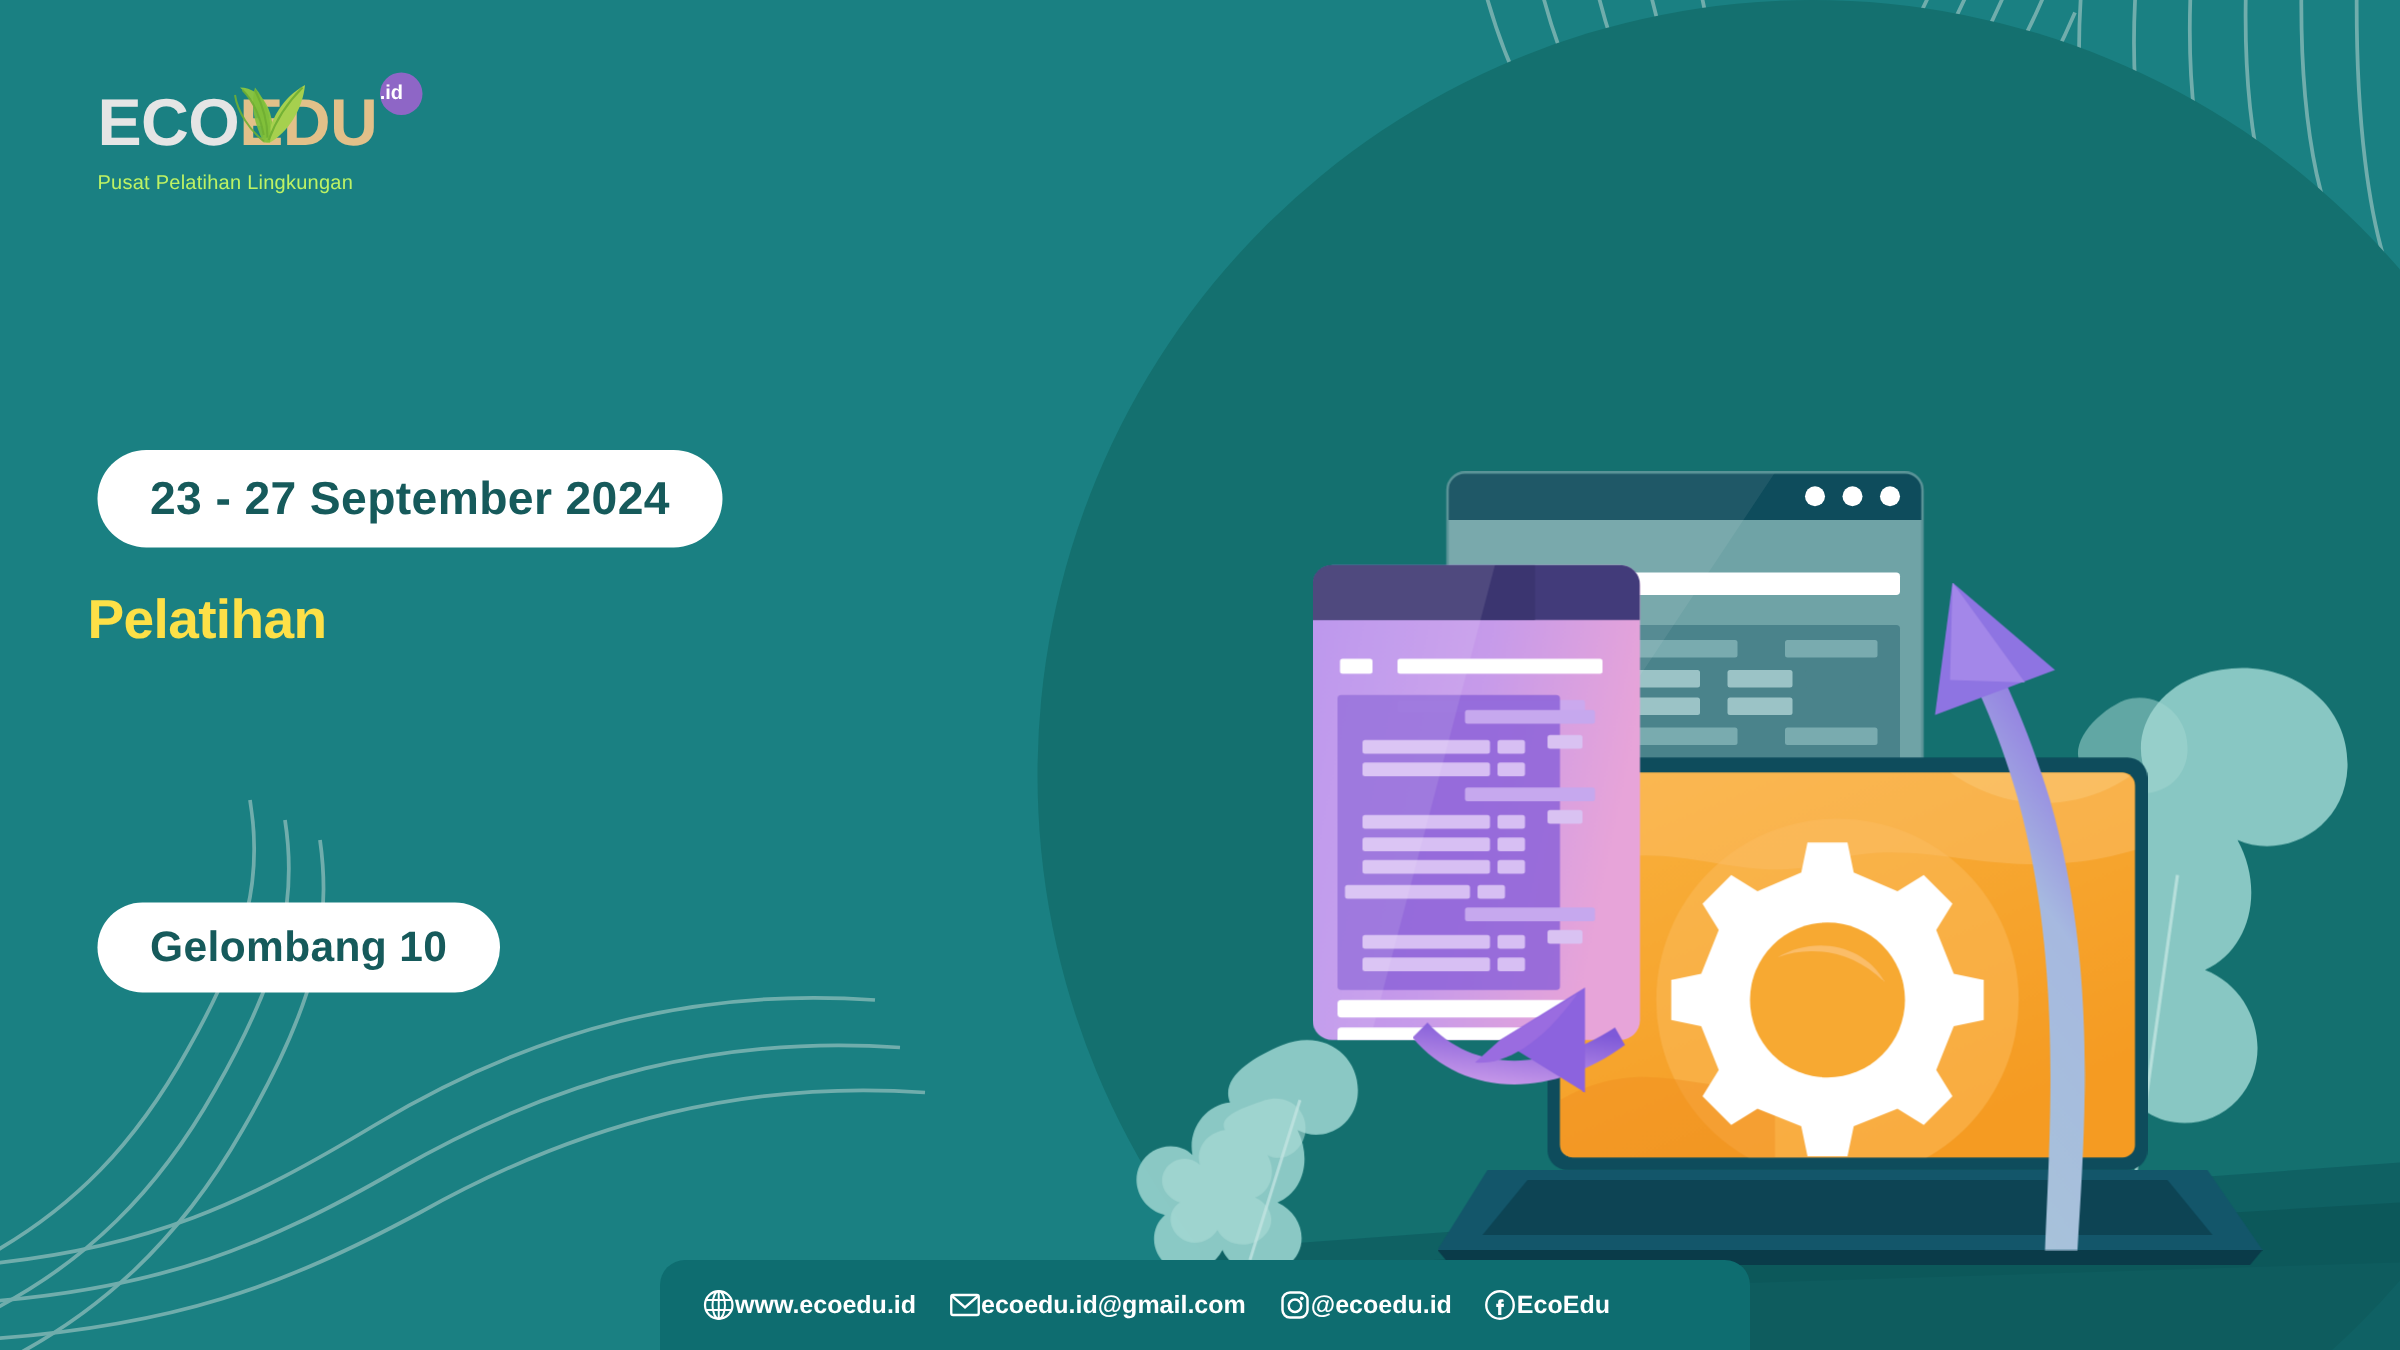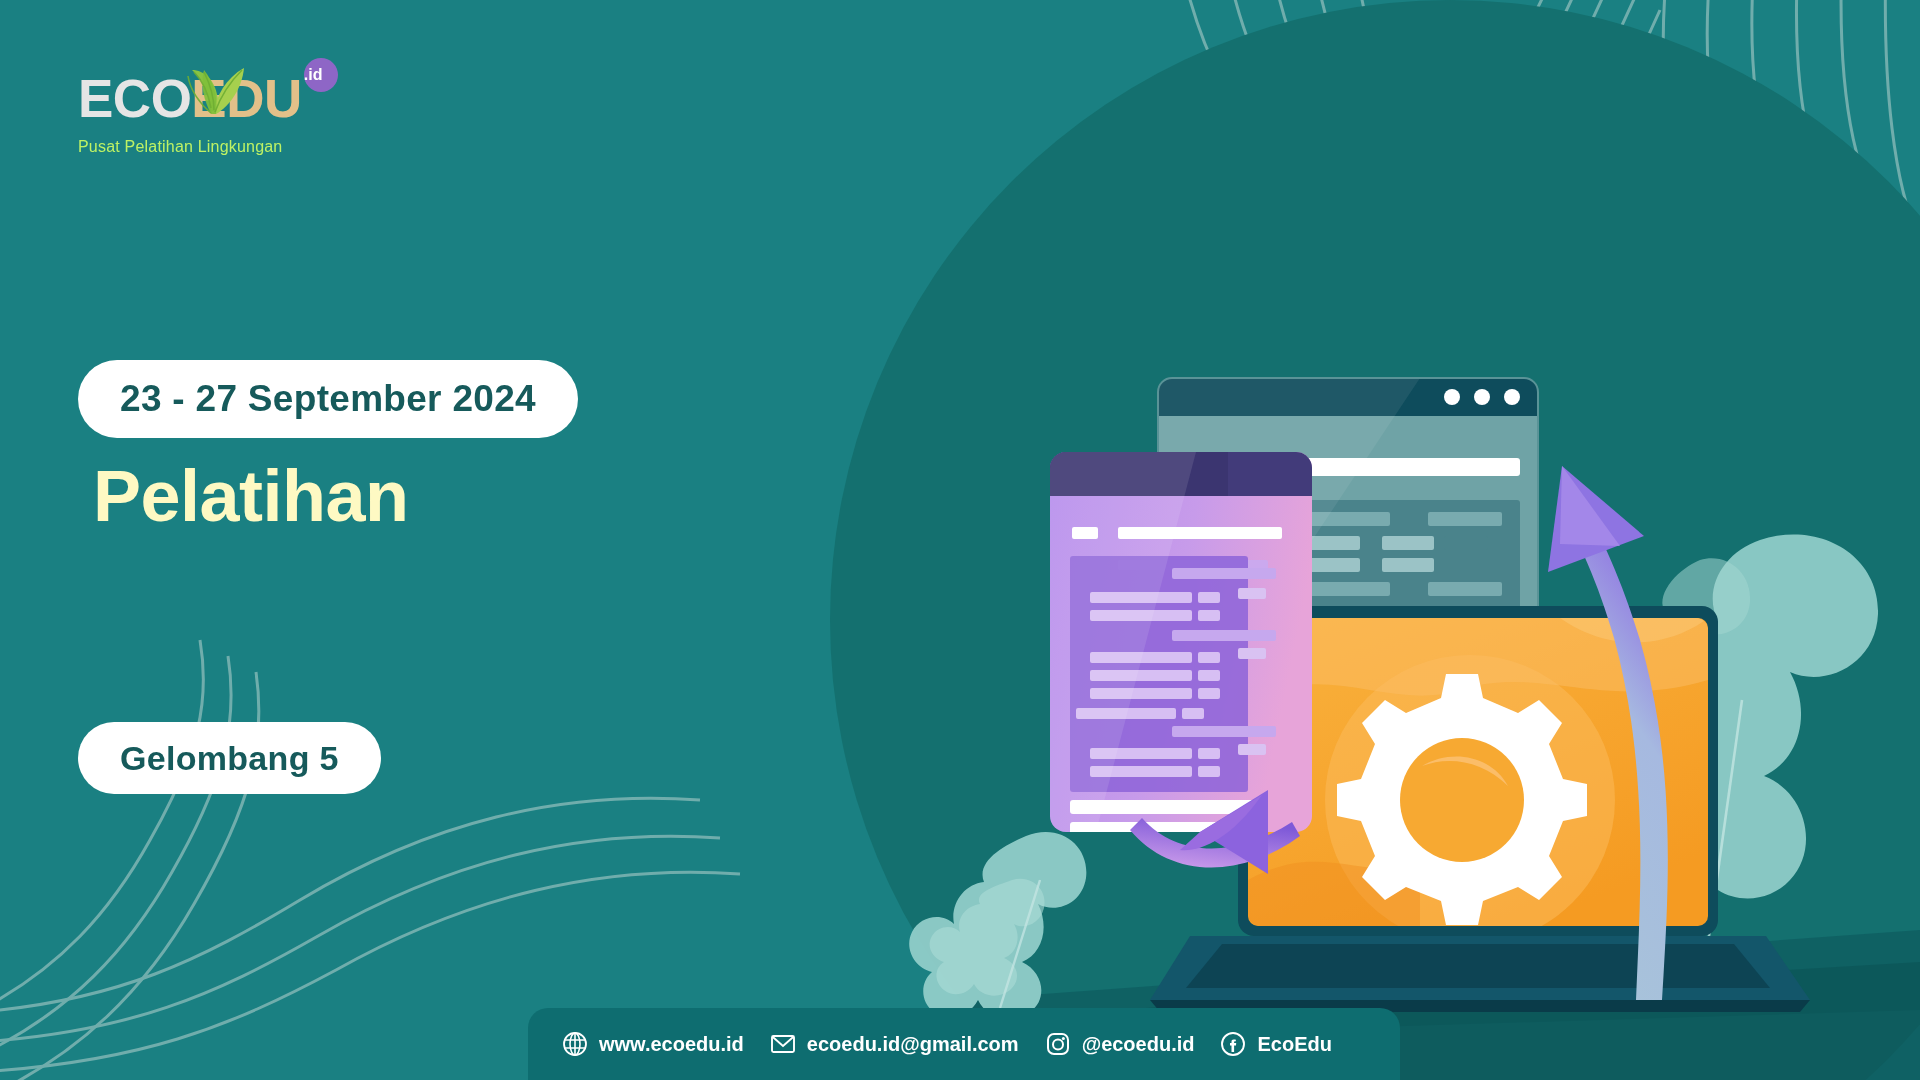--- a/index.html
+++ b/index.html
@@ -38,32 +38,32 @@
   
   .pill {
     position:absolute; background:#FFFFFF; border-radius:60px;
     display:flex; align-items:center; justify-content:center;
     color:#165A5B; font-weight:bold; white-space:nowrap;
   }
   #date-pill { left:78px; top:360px; height:78px; padding:0 42px; font-size:37px; letter-spacing:0.3px; }
   #wave-pill { left:78px; top:722px; height:72px; padding:0 42px; font-size:34px; letter-spacing:0.3px; }
 
   #headline {
-    position:absolute; left:93px; top:458px;
-    color:#fef9c3; font-weight:bold; font-size:72px;
+    position:absolute; left:70px; top:458px;
+    color:#fde047; font-weight:bold; font-size:44px;
     line-height:76px; letter-spacing:-0.5px; white-space:nowrap;
   }
 
   
   #footer {
     position:absolute; left:528px; top:1008px; width:872px; height:72px;
     background:#0E6D70; border-radius:20px 20px 0 0;
     display:flex; align-items:center; padding:0 34px; gap:26px;
   }
-  #footer .fitem { display:flex; align-items:center; gap:11px; }
+  #footer .fitem { display:flex; align-items:center; }
   #footer .flabel { color:#FFFFFF; font-size:20px; font-weight:bold; white-space:nowrap; }
   #footer .ficon { width:26px; height:26px; display:block; flex:0 0 auto; }
 </style>
 </head>
 <body>
 
 <div id="stage">
 
   <svg class="svgfull" viewBox="0 0 1920 1080" preserveAspectRatio="none">
     <defs>
@@ -292,21 +292,21 @@
       <path d="M1000 1008 L1040 880" stroke="#CFEDEA" stroke-width="2.4" fill="none" opacity="0.7"></path>
     </g>
   </svg>
 
   <div class="pill" id="date-pill">23 - 27 September 2024</div>
 
   <div id="headline">
     <div>Pelatihan</div>
   </div>
 
-  <div class="pill" id="wave-pill">Gelombang 5</div>
+  <div class="pill" id="wave-pill">Gelombang 10</div>
 
   <div id="footer">
 
     <div class="fitem">
       <svg class="ficon" viewBox="0 0 26 26">
         <circle cx="13" cy="13" r="11" fill="none" stroke="#FFFFFF" stroke-width="1.8"></circle>
         <ellipse cx="13" cy="13" rx="5" ry="11" fill="none" stroke="#FFFFFF" stroke-width="1.6"></ellipse>
         <path d="M2.6 9 H23.4 M2.6 17 H23.4 M13 2 V24" stroke="#FFFFFF" stroke-width="1.6" fill="none"></path>
       </svg>
       <span class="flabel">www.ecoedu.id</span>

